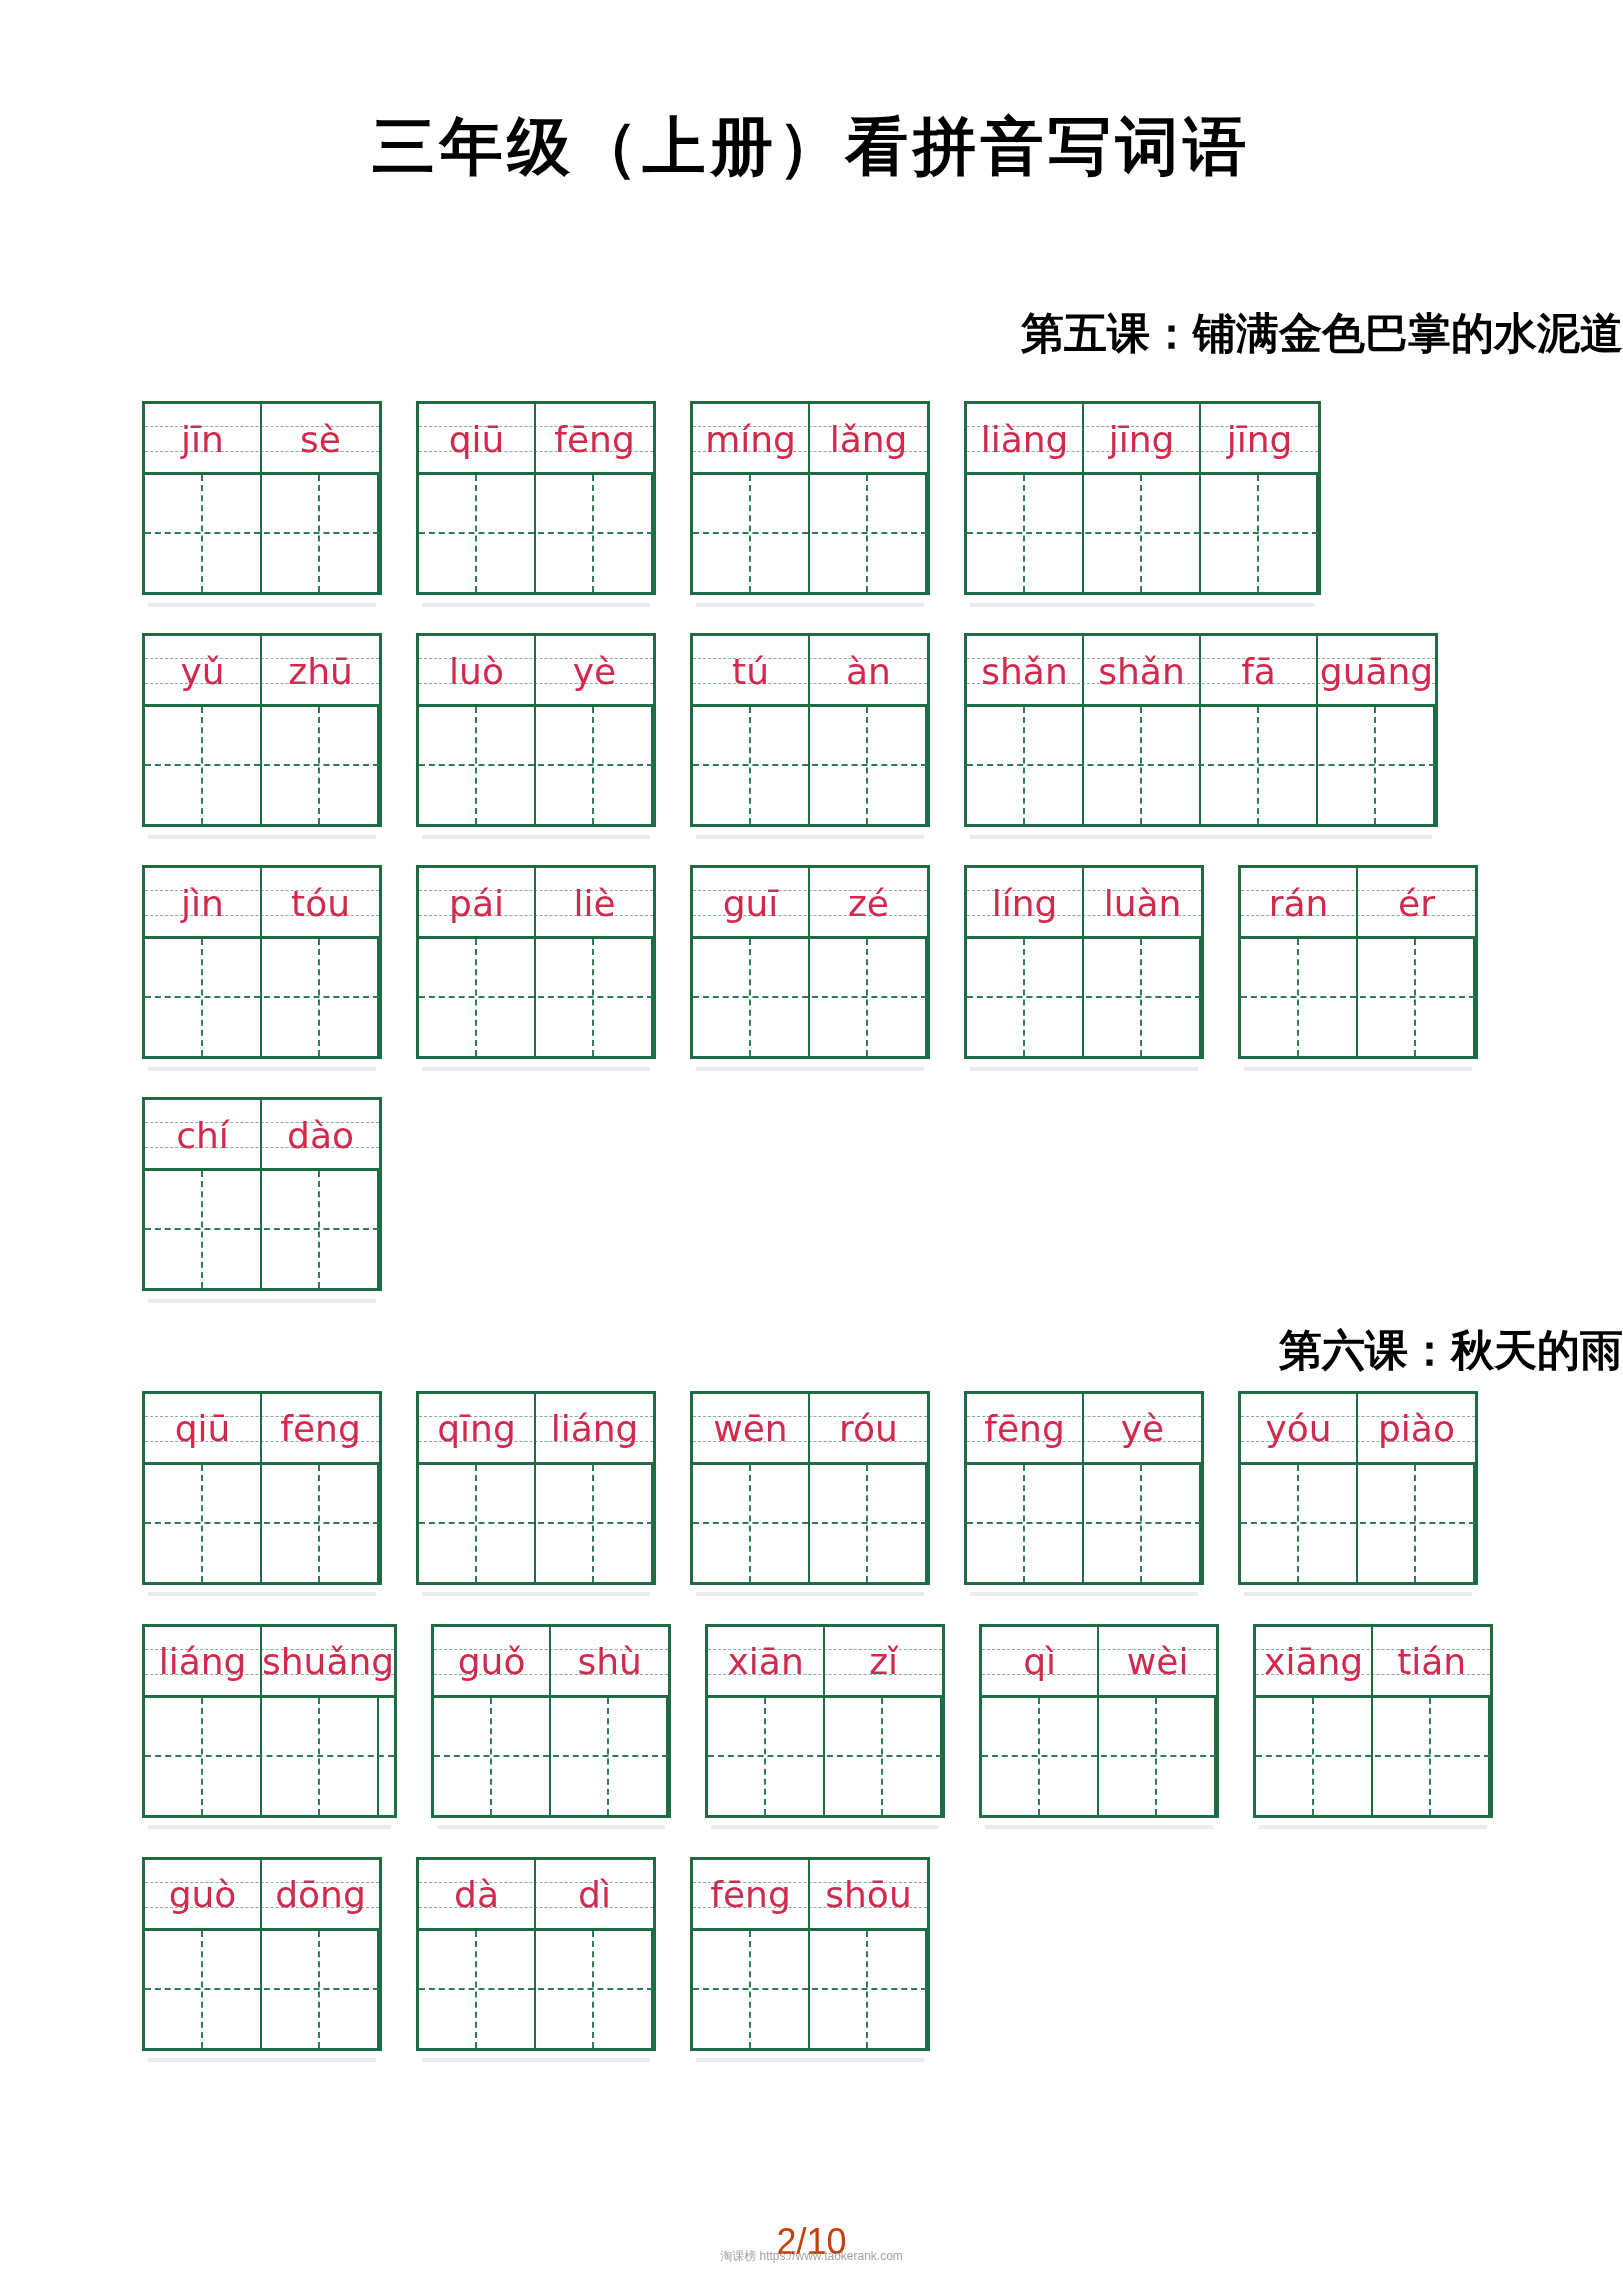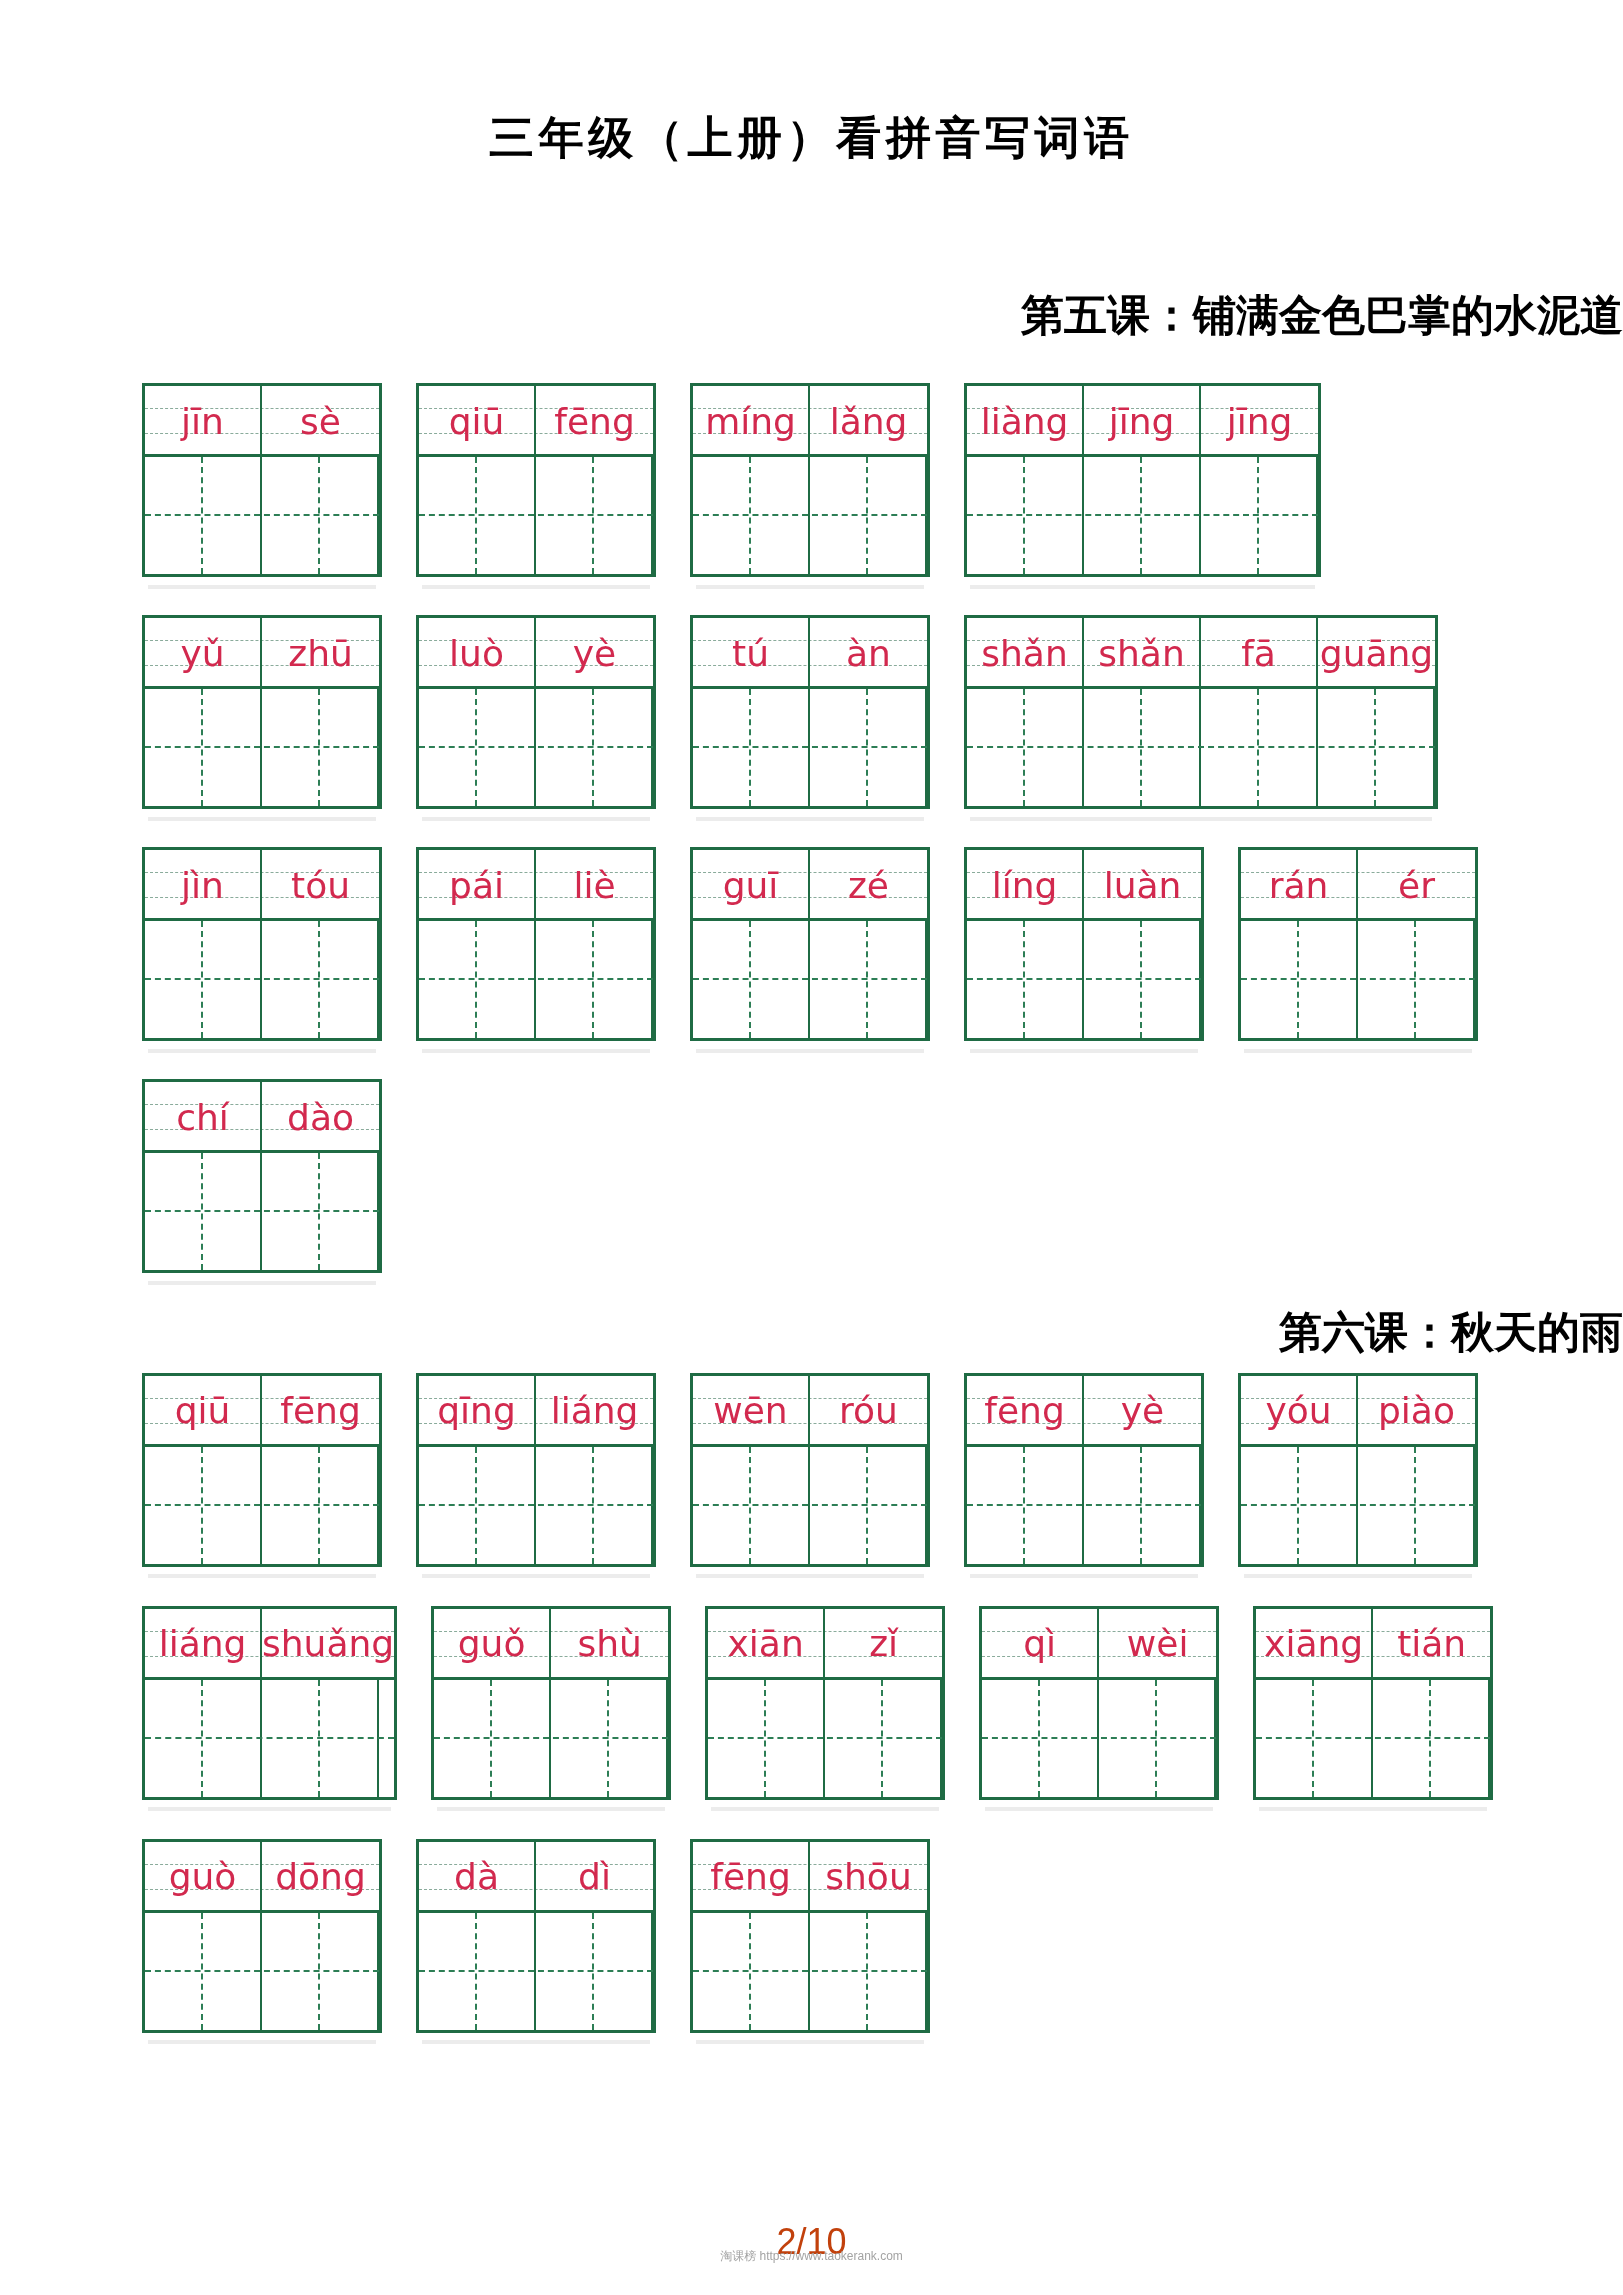--- a/index.html
+++ b/index.html
@@ -17,21 +17,21 @@
     background:#ffffff;
     overflow:hidden;
     font-family:"DejaVu Sans", sans-serif;
   }
   .title{
     margin:0;
     padding-top:116px;
     text-align:center;
     font-family:"Liberation Serif","DejaVu Serif",serif;
     font-weight:bold;
-    font-size:45px;
+    font-size:63px;
     line-height:1;
     letter-spacing:4.6px;
     color:#000;
   }
   .section-heading{
     text-align:right;
     font-family:"Liberation Serif","DejaVu Serif",serif;
     font-weight:bold;
     font-size:43px;
     line-height:1;

